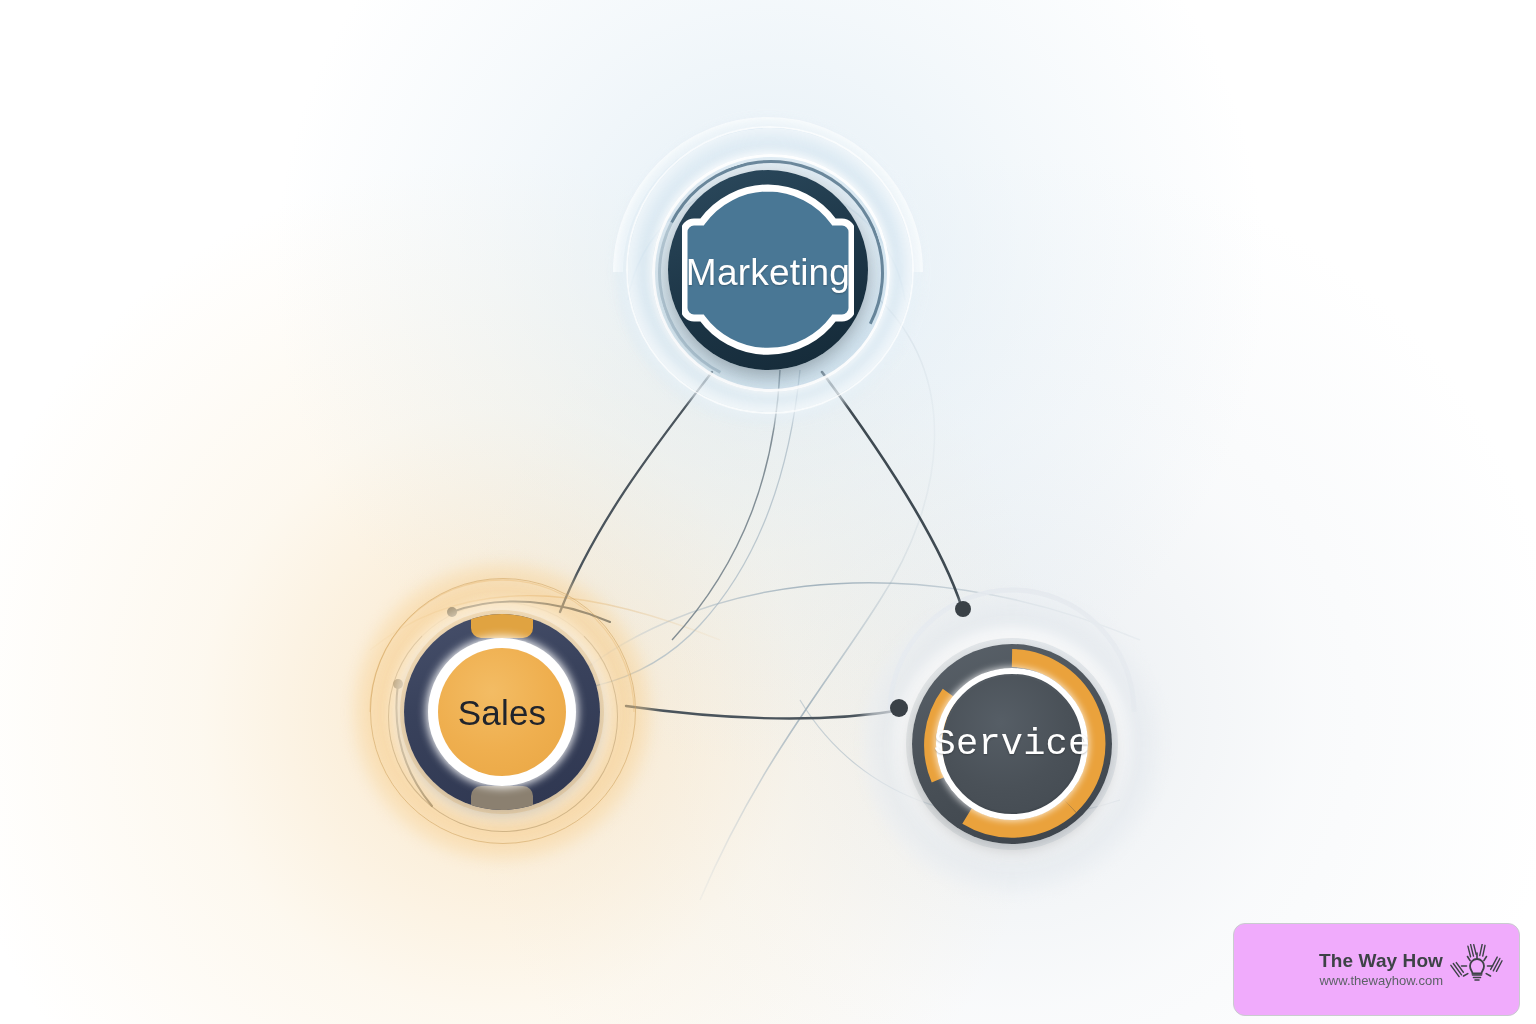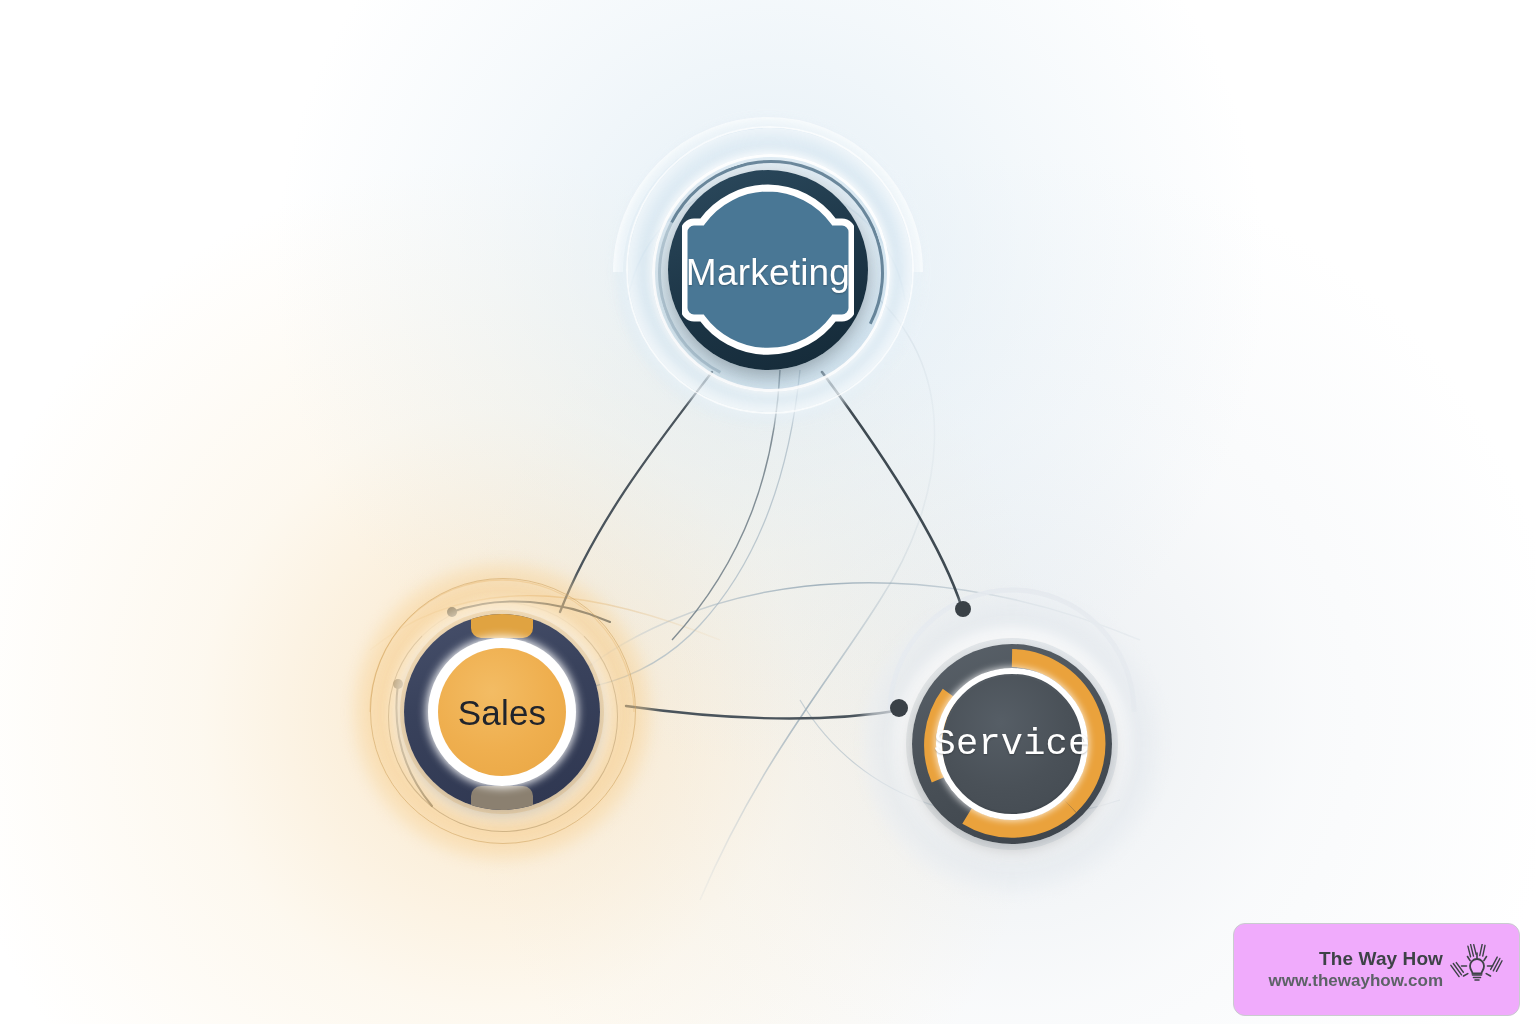--- a/index.html
+++ b/index.html
@@ -305,22 +305,22 @@
     padding-right: 6px;
   }
   .wm-title {
     font-size: 19px;
     font-weight: 700;
     color: #3d4246;
     line-height: 1.25;
     letter-spacing: 0.1px;
   }
   .wm-url {
-    font-size: 17px;
-    font-weight: 700;
+    font-size: 13px;
+    font-weight: 400;
     color: #5d6267;
     line-height: 1.3;
     margin-left: 8px;
   }
   .wm-icon {
     width: 56px;
     height: 52px;
     flex: 0 0 56px;
   }
 </style>

